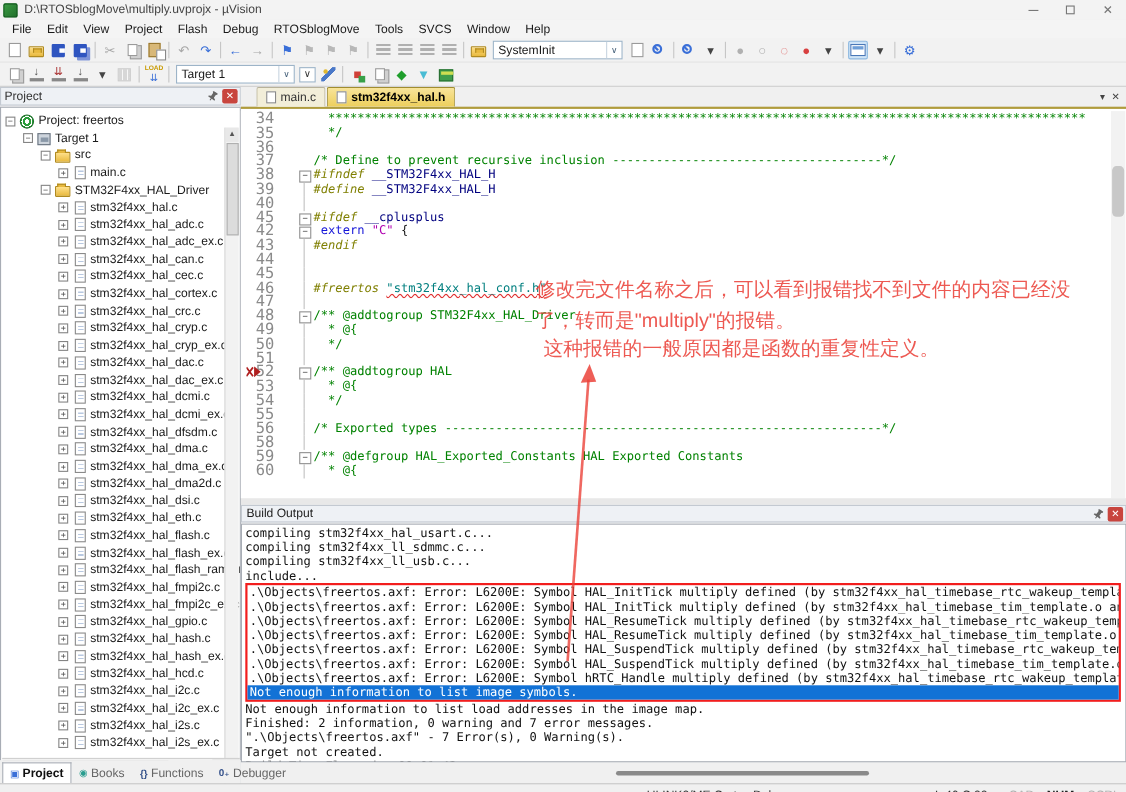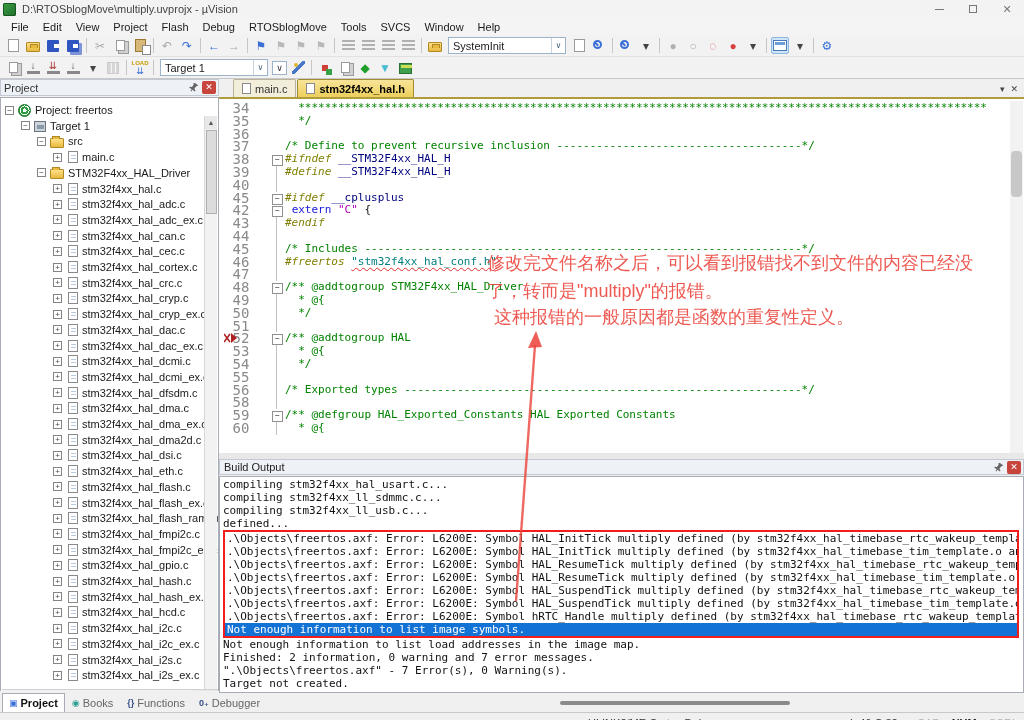--- a/index.html
+++ b/index.html
@@ -595,21 +595,20 @@
           <span class="ct"><span class="tk-pp">#endif</span></span>
         </div>
         <div class="cl">
           <span class="ln">44</span>
           <span class="fd v"></span>
           <span class="ct"></span>
         </div>
         <div class="cl">
           <span class="ln">45</span>
           <span class="fd v"></span>
-          <span class="ct"><span class="tk-cm">/* Includes ------------------------------------------------------------------*/</span></span>
         </div>
         <div class="cl">
           <span class="ln">46</span>
           <span class="fd v"></span>
           <span class="ct"><span class="tk-pp">#freertos </span><span class="tk-si">"stm32f4xx_hal_conf.h"</span></span>
         </div>
         <div class="cl">
           <span class="ln">47</span>
           <span class="fd v"></span>
           <span class="ct"></span>
@@ -697,21 +696,21 @@
               <path d="M4 0h3v1L6 2v3l2 1v1H5v2H4V7H1V6l2-1V2L2 1V0z" fill="#666" transform="rotate(35 4.5 4.5)"></path>
             </svg>
         </span>
         <span class="closebtn-red">✕</span>
       </span>
     </div>
     <div class="bo-content" id="bocontent">
         <div class="boline">compiling stm32f4xx_hal_usart.c...</div>
         <div class="boline">compiling stm32f4xx_ll_sdmmc.c...</div>
         <div class="boline">compiling stm32f4xx_ll_usb.c...</div>
-        <div class="boline">defined...</div>
+        <div class="boline">include...</div>
         <div class="errbox">
           <div class="errline">.\Objects\freertos.axf: Error: L6200E: Symbol HAL_InitTick multiply defined (by stm32f4xx_hal_timebase_rtc_wakeup_template.o</div>
           <div class="errline">.\Objects\freertos.axf: Error: L6200E: Symbol HAL_InitTick multiply defined (by stm32f4xx_hal_timebase_tim_template.o and stm</div>
           <div class="errline">.\Objects\freertos.axf: Error: L6200E: Symbol HAL_ResumeTick multiply defined (by stm32f4xx_hal_timebase_rtc_wakeup_template.</div>
           <div class="errline">.\Objects\freertos.axf: Error: L6200E: Symbol HAL_ResumeTick multiply defined (by stm32f4xx_hal_timebase_tim_template.o and s</div>
           <div class="errline">.\Objects\freertos.axf: Error: L6200E: Symbol HAL_SuspendTick multiply defined (by stm32f4xx_hal_timebase_rtc_wakeup_template</div>
           <div class="errline">.\Objects\freertos.axf: Error: L6200E: Symbol HAL_SuspendTick multiply defined (by stm32f4xx_hal_timebase_tim_template.o and</div>
           <div class="errline">.\Objects\freertos.axf: Error: L6200E: Symbol hRTC_Handle multiply defined (by stm32f4xx_hal_timebase_rtc_wakeup_template.o a</div>
           <div class="hiline">Not enough information to list image symbols.</div>
         </div>

